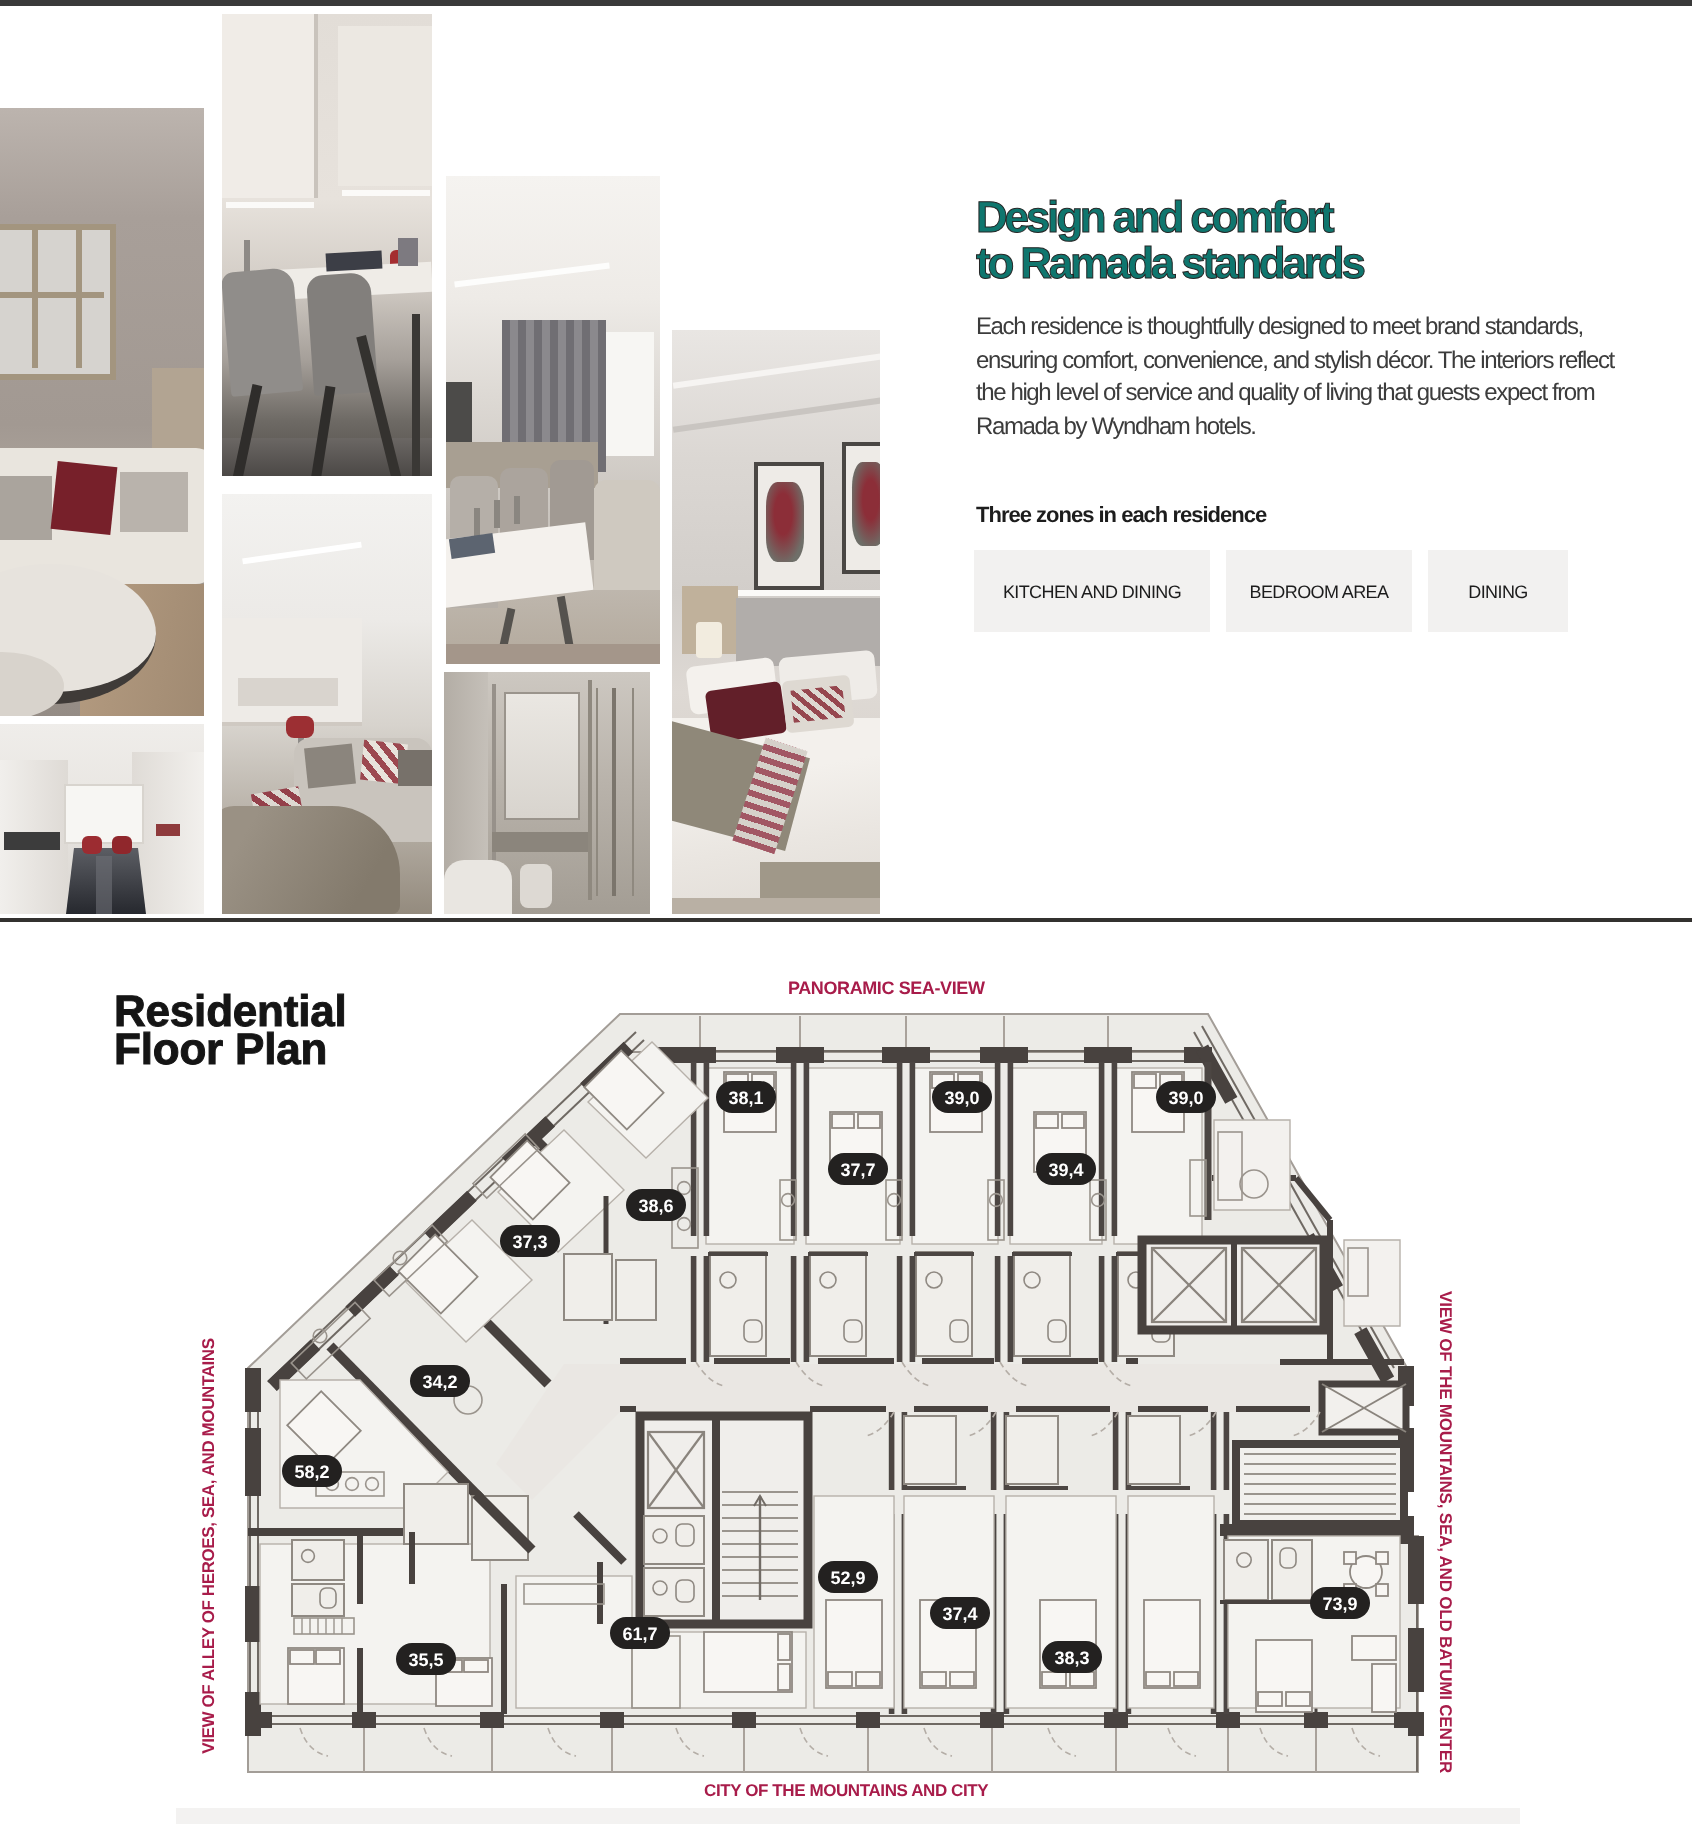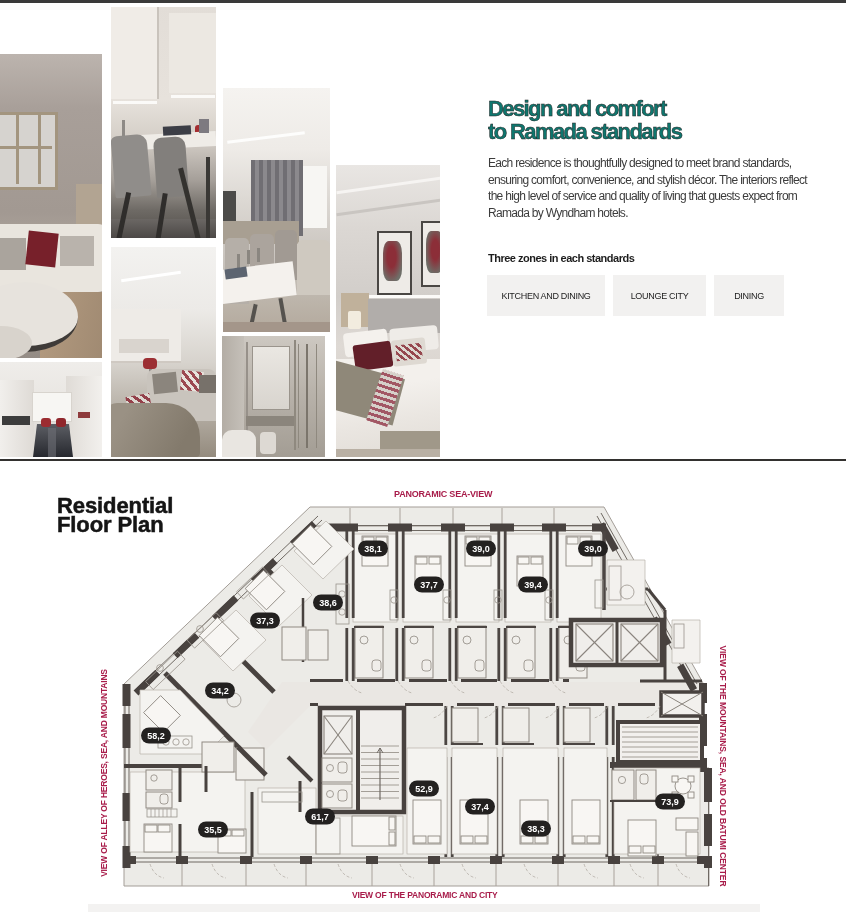--- a/index.html
+++ b/index.html
@@ -191,39 +191,39 @@
 
   <div class="abs" style="left:0px;top:94px;width:34px;height:27px;background:#e9e6e1;border-radius:10px 10px 0 0;"></div>
 
   <div class="abs" style="left:38px;top:96px;width:16px;height:22px;background:#ddd9d3;border-radius:4px;"></div>
 </div>
 
 <div class="abs" style="left:488px;top:98px;width:340px;font-weight:700;font-size:22px;line-height:22.5px;color:#0f766e;letter-spacing:-1.6px;-webkit-text-stroke:0.5px #262626;">Design and comfort<br>to Ramada standards</div>
 
 <div class="abs" style="left:488px;top:155px;width:340px;font-size:12px;line-height:16.6px;color:#3c3c3c;letter-spacing:-0.7px;">Each residence is thoughtfully designed to meet brand standards,<br>ensuring comfort, convenience, and stylish décor. The interiors reflect<br>the high level of service and quality of living that guests expect from<br>Ramada by Wyndham hotels.</div>
 
-<div class="abs" style="left:488px;top:252px;font-size:11px;font-weight:700;color:#1d1d1d;letter-spacing:-0.5px;">Three zones in each standards</div>
+<div class="abs" style="left:488px;top:252px;font-size:11px;font-weight:700;color:#1d1d1d;letter-spacing:-0.5px;">Three zones in each residence</div>
 
 <div class="abs" style="left:487px;top:275px;width:118px;height:41px;background:#f2f1f0;display:flex;align-items:center;justify-content:center;font-size:9px;letter-spacing:-0.3px;color:#1c1c1c;">KITCHEN AND DINING</div>
 
-<div class="abs" style="left:613px;top:275px;width:93px;height:41px;background:#f2f1f0;display:flex;align-items:center;justify-content:center;font-size:9px;letter-spacing:-0.3px;color:#1c1c1c;">LOUNGE CITY</div>
+<div class="abs" style="left:613px;top:275px;width:93px;height:41px;background:#f2f1f0;display:flex;align-items:center;justify-content:center;font-size:9px;letter-spacing:-0.3px;color:#1c1c1c;">BEDROOM AREA</div>
 
 <div class="abs" style="left:714px;top:275px;width:70px;height:41px;background:#f2f1f0;display:flex;align-items:center;justify-content:center;font-size:9px;letter-spacing:-0.3px;color:#1c1c1c;">DINING</div>
 
 <div class="abs" style="left:0;top:459px;width:846px;height:2px;background:#33312f;"></div>
 
 <div class="abs" style="left:57px;top:496px;font-size:22px;line-height:19px;font-weight:700;color:#151515;letter-spacing:-0.1px;-webkit-text-stroke:0.5px #151515;">Residential<br>Floor Plan</div>
 
 <div class="abs" style="left:394px;top:489px;font-size:9px;font-weight:700;letter-spacing:-0.2px;color:#a81c4a;">PANORAMIC SEA-VIEW</div>
 
 <div class="abs" style="left:104px;top:773px;transform:translate(-50%,-50%) rotate(-90deg);white-space:nowrap;font-size:8.5px;font-weight:700;letter-spacing:-0.2px;color:#a81c4a;">VIEW OF ALLEY OF HEROES, SEA, AND MOUNTAINS</div>
 
 <div class="abs" style="left:723px;top:766px;transform:translate(-50%,-50%) rotate(90deg);white-space:nowrap;font-size:8.5px;font-weight:700;letter-spacing:-0.1px;color:#a81c4a;">VIEW OF THE MOUNTAINS, SEA, AND OLD BATUMI CENTER</div>
 
-<div class="abs" style="left:352px;top:890px;font-size:8.5px;font-weight:700;letter-spacing:-0.2px;color:#a81c4a;">VIEW OF THE PANORAMIC AND CITY</div>
+<div class="abs" style="left:352px;top:890px;font-size:8.5px;font-weight:700;letter-spacing:-0.2px;color:#a81c4a;">CITY OF THE MOUNTAINS AND CITY</div>
 
 <div class="abs" style="left:88px;top:904px;width:672px;height:8px;background:#f3f2f1;"></div>
 
 <svg class="abs" style="left:0;top:460px;" width="846" height="452" viewBox="0 460 846 452" xmlns="http://www.w3.org/2000/svg">
 <g stroke-linecap="butt">
 
   <polygon points="124,684 310,507 604,507 703,683 703,768 709,768 709,886 124,886" fill="#ecebe7" stroke="#a39d97" stroke-width="1"></polygon>
 
   <polygon points="310,682 702,682 702,706 310,706" fill="#eae7e3"></polygon>
 

